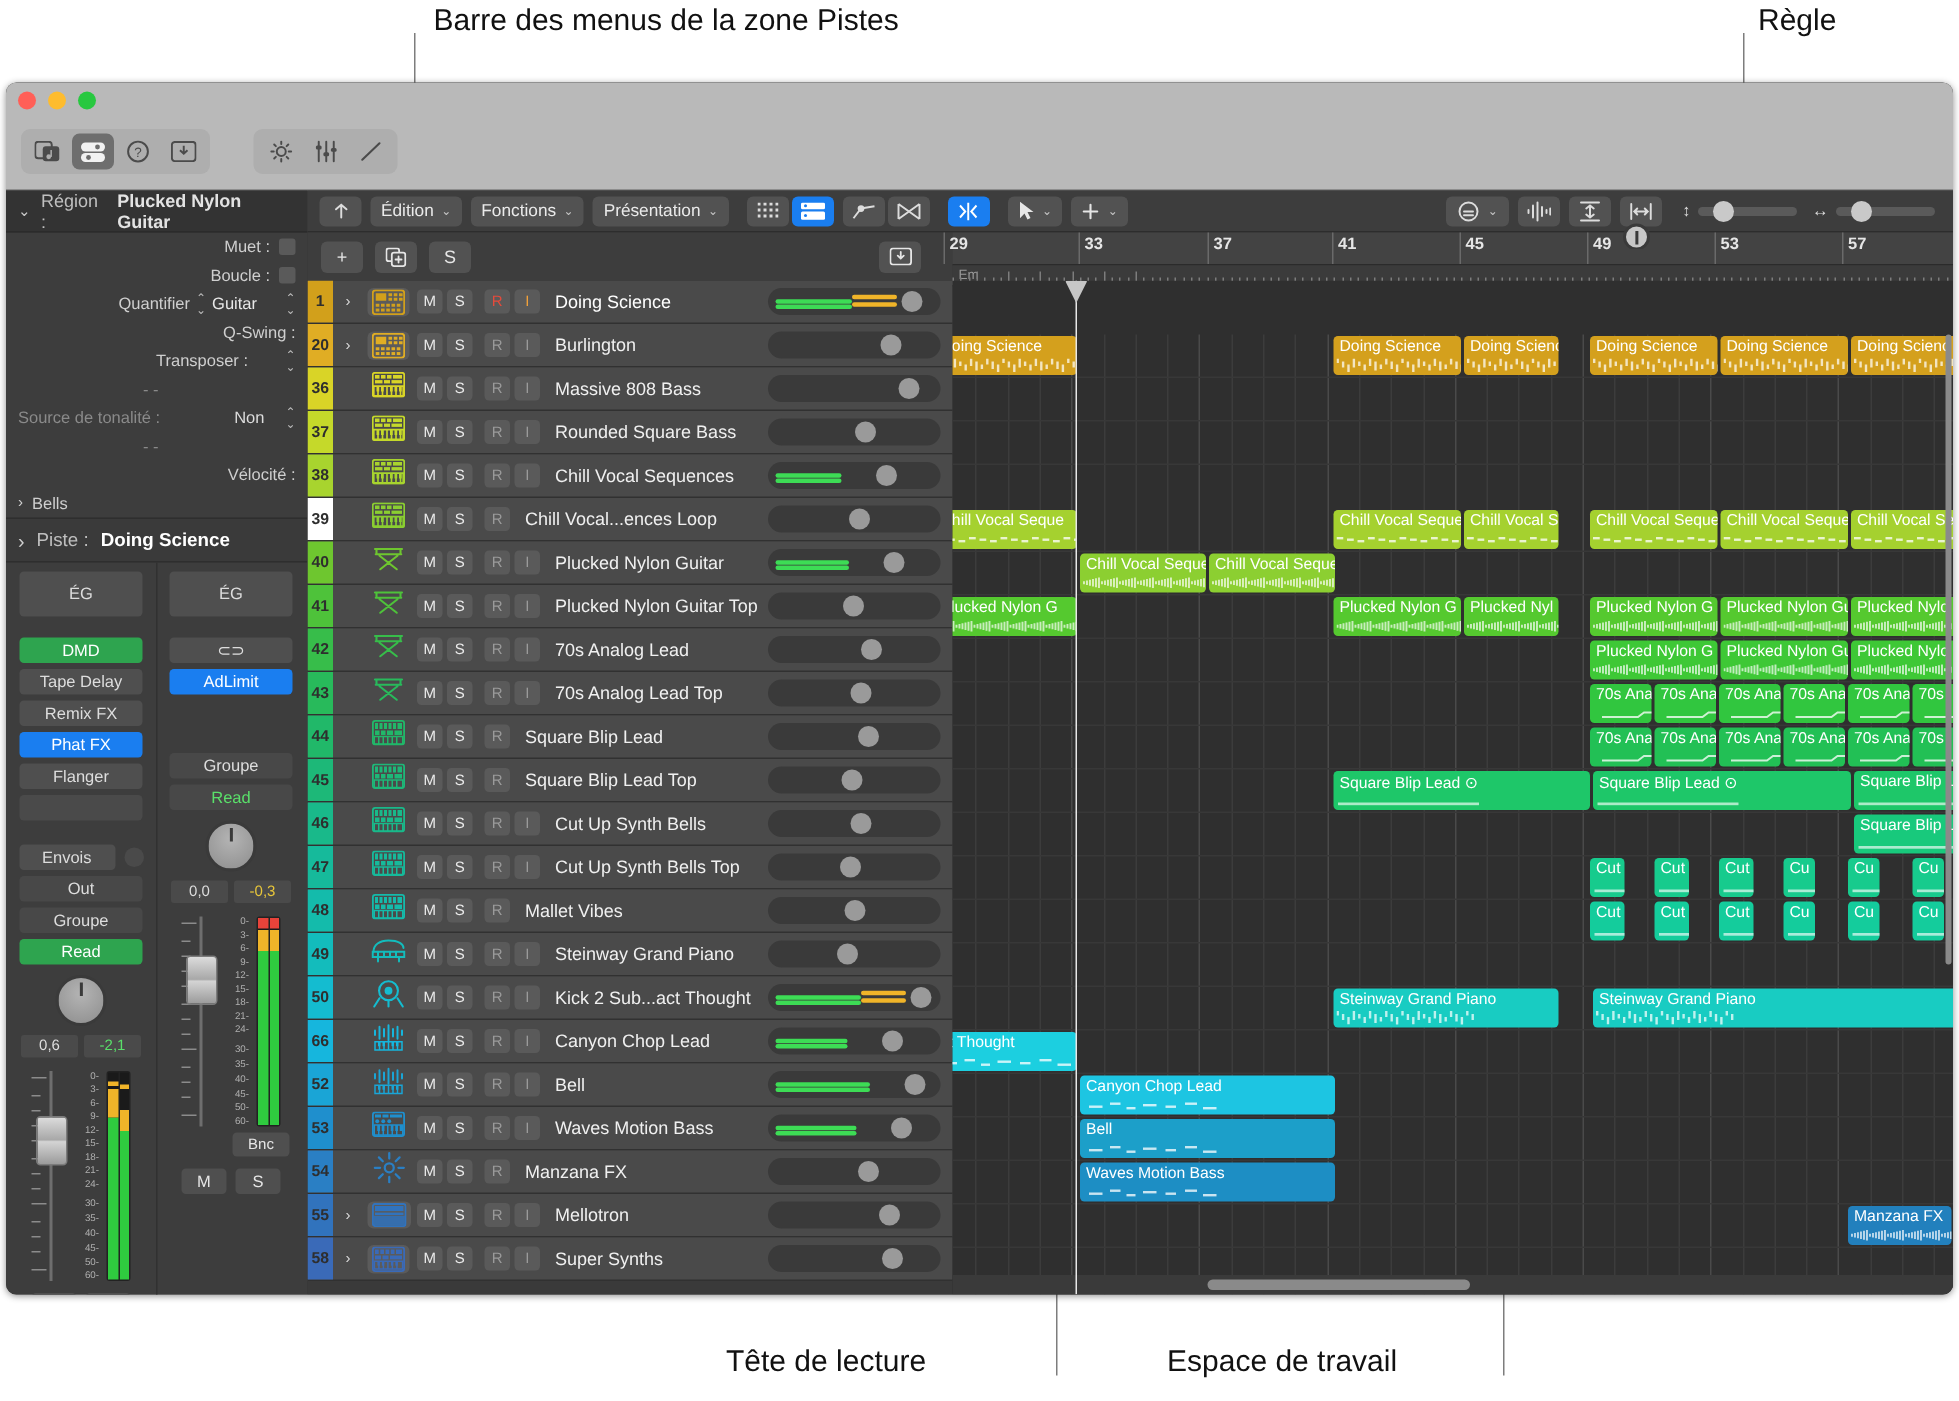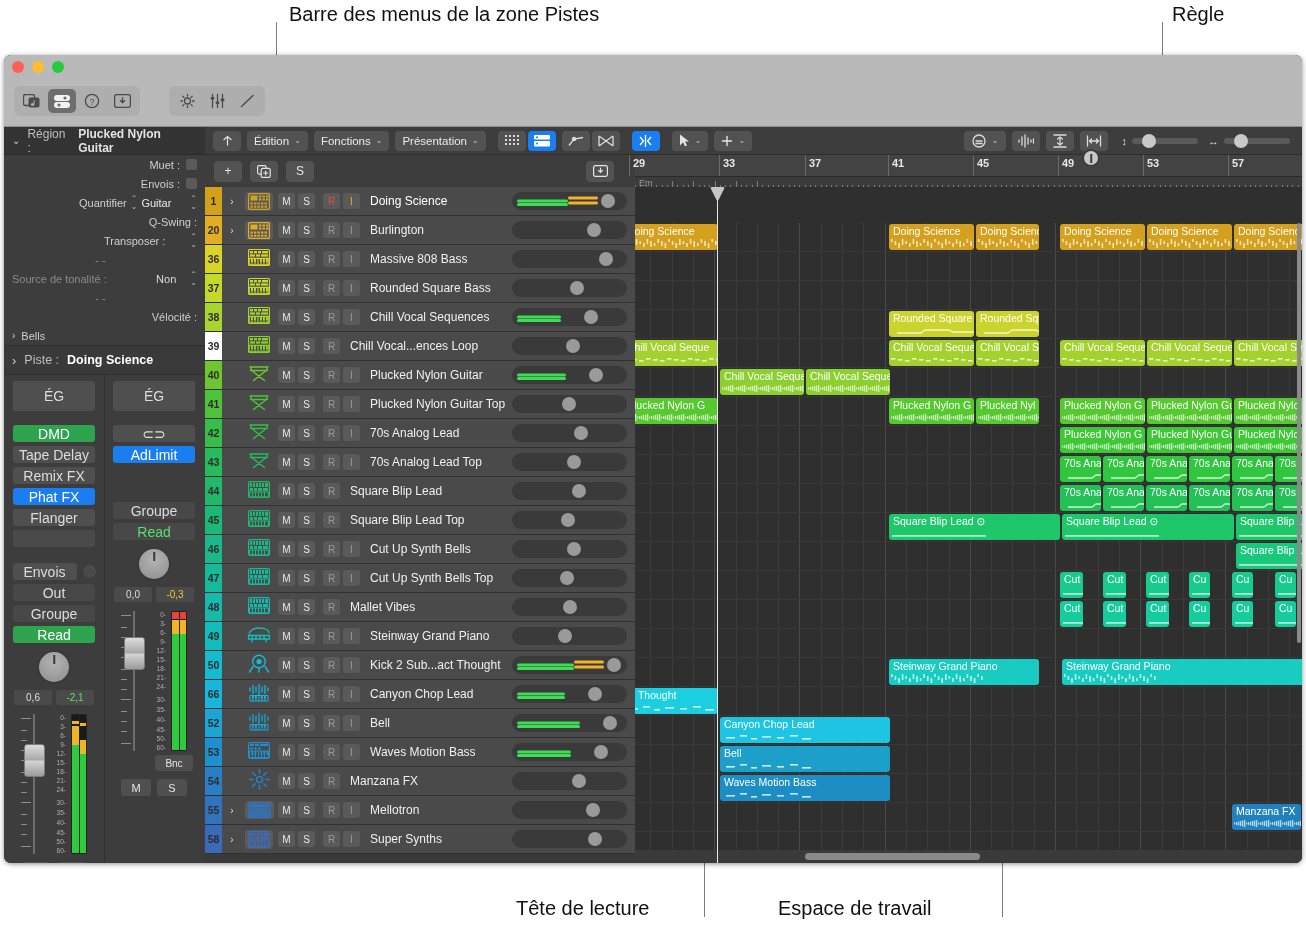--- a/index.html
+++ b/index.html
@@ -115,21 +115,21 @@
     height:30px; background:#3a3a3a; display:flex; align-items:center; gap:8px;
     padding:0 8px; color:#fff; font-size:12.5px; border-top:1px solid #2e2e2e; border-bottom:1px solid #2e2e2e;
   }
 
   
   .strips { display:flex; padding-top:6px; }
   .strip { width:100px; display:flex; flex-direction:column; align-items:center; gap:4px; position:relative; }
   .strip + .strip::before { content:""; position:absolute; left:0; top:-6px; bottom:-400px; width:1px; background:#313131; }
   .slot {
     width:82px; height:17px; background:#4f4f4f; border-radius:3px;
-    font-size:14px; color:#ddd; display:flex; align-items:center; justify-content:center;
+    font-size:11px; color:#ddd; display:flex; align-items:center; justify-content:center;
   }
   .slot.eq { height:30px; }
   .slot.green { background:#2ea44f; color:#fff; }
   .slot.blue { background:#1a7ef0; color:#fff; }
   .slot.empty { background:#4a4a4a; }
   .slot.plain { background:#484848; }
   .slot.inst { height:68px; align-items:flex-end; padding-bottom:4px; background:#4a4a4a;}
   .sendrow { display:flex; align-items:center; gap:6px; }
   .sendrow .dot { width:13px;height:13px;border-radius:50%;background:#4a4a4a; }
   .knob {
@@ -239,21 +239,21 @@
 
 <div>
   <div class="callout" style="left:289px;top:3px;">Barre des menus de la zone Pistes</div>
   <div class="leader" style="left:276px;top:22px;width:1px;height:38px;"></div>
 </div>
 <div>
   <div class="callout" style="left:1172px;top:3px;">Règle</div>
   <div class="leader" style="left:1162px;top:22px;width:1px;height:140px;"></div>
 </div>
 <div>
-  <div class="callout" style="left:516px;top:897px;">Tête de lecture</div>
+  <div class="callout" style="left:484px;top:897px;">Tête de lecture</div>
   <div class="leader" style="left:704px;top:843px;width:1px;height:74px;"></div>
 </div>
 <div>
   <div class="callout" style="left:778px;top:897px;">Espace de travail</div>
   <div class="leader" style="left:1002px;top:856px;width:1px;height:61px;"></div>
 </div>
 
 <div id="window">
 
   <div class="titlebar">
@@ -455,21 +455,21 @@
         <span class="lbl">Région :</span>
         <b>Plucked Nylon Guitar</b>
       </div>
 
       <div>
         <div class="prow">
           <span>Muet :</span>
             <span class="cb"></span>
         </div>
         <div class="prow">
-          <span>Envois :</span>
+          <span>Boucle :</span>
             <span class="cb"></span>
         </div>
         <div class="prow" style="justify-content:space-between;padding-left:75px;">
           <span style="display:flex;gap:4px;align-items:center;">
             <span>Quantifier</span>
             <span class="stepper">⌃<br>⌄</span>
             <span class="val">Guitar</span>
           </span>
           <span class="stepper">⌃<br>⌄</span>
         </div>
@@ -1888,29 +1888,20 @@
                     <rect x="86.4" y="0" width="1.6" height="3" fill="#fff" opacity=".85"></rect>
                     <rect x="90" y="2" width="1.6" height="4" fill="#fff" opacity=".85"></rect>
                   </svg></div>
               </div>
               <div class="lane" style="top: 65px;">
                 <div class="sepline"></div>
               </div>
               <div class="lane" style="top: 94px;">
                 <div class="sepline"></div>
               </div>
-              <div class="lane" style="top: 123px;">
-                <div class="sepline"></div>
-                <div class="region" style="left: 254px; width: 85px; background: rgb(203, 212, 44);"><span>Rounded Square</span><svg class="wave" viewBox="0 0 96 9" preserveAspectRatio="none">
-                    <path d="M6 7 L30 7 L34 4 L58 4 L62 6 L90 6" stroke="#fff" stroke-width="1.3" fill="none" opacity=".9"></path>
-                  </svg></div>
-                <div class="region" style="left: 341px; width: 63px; background: rgb(203, 212, 44);"><span>Rounded Sq</span><svg class="wave" viewBox="0 0 96 9" preserveAspectRatio="none">
-                    <path d="M6 7 L30 7 L34 4 L58 4 L62 6 L90 6" stroke="#fff" stroke-width="1.3" fill="none" opacity=".9"></path>
-                  </svg></div>
-              </div>
               <div class="lane" style="top: 152px;">
                 <div class="sepline"></div>
                 <div class="region" style="left: -12px; width: 95px; background: rgb(165, 209, 47);"><span>Chill Vocal Seque</span><svg class="wave" viewBox="0 0 96 9" preserveAspectRatio="none">
                     <rect x="0" y="3" width="4.5" height="1.6" fill="#fff" opacity=".9"></rect>
                     <rect x="7" y="4" width="4.5" height="1.6" fill="#fff" opacity=".9"></rect>
                     <rect x="14" y="5" width="4.5" height="1.6" fill="#fff" opacity=".9"></rect>
                     <rect x="21" y="3" width="4.5" height="1.6" fill="#fff" opacity=".9"></rect>
                     <rect x="28" y="4" width="4.5" height="1.6" fill="#fff" opacity=".9"></rect>
                     <rect x="35" y="5" width="4.5" height="1.6" fill="#fff" opacity=".9"></rect>
                     <rect x="42" y="3" width="4.5" height="1.6" fill="#fff" opacity=".9"></rect>

